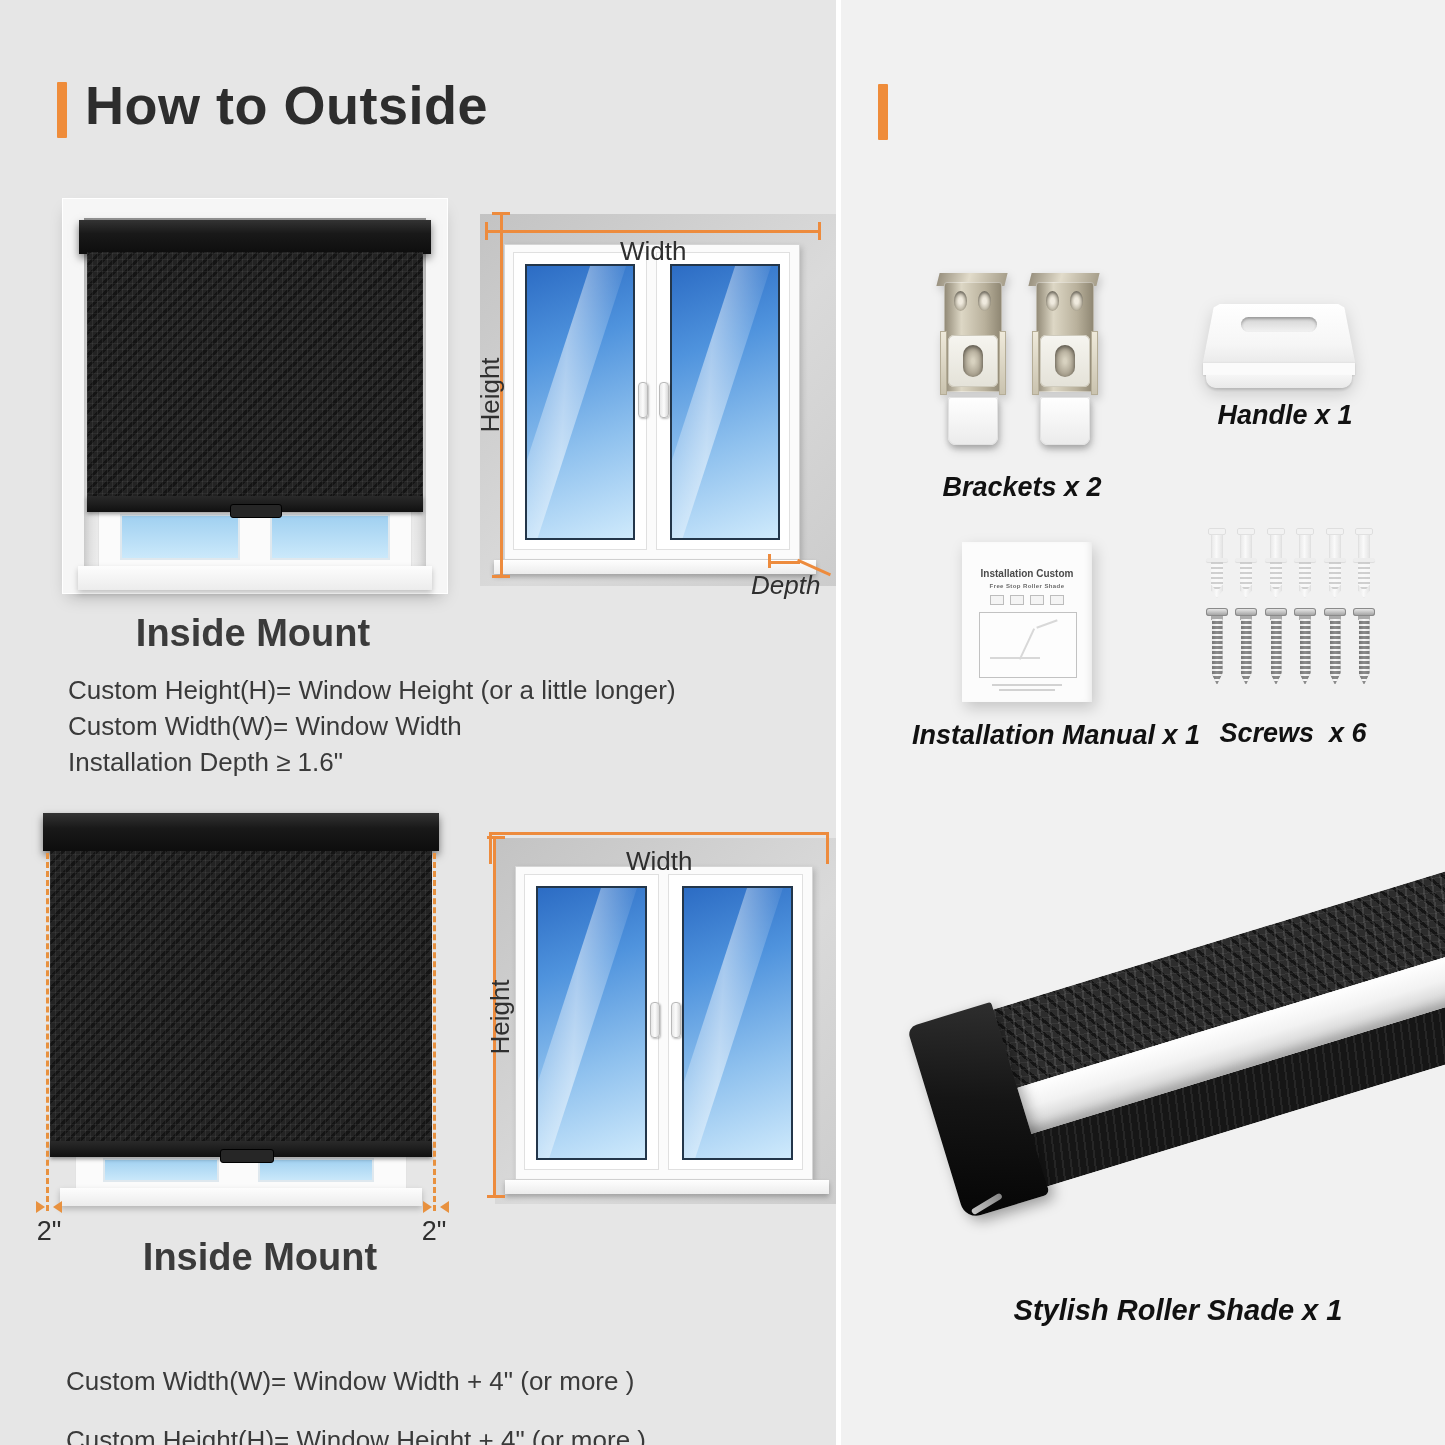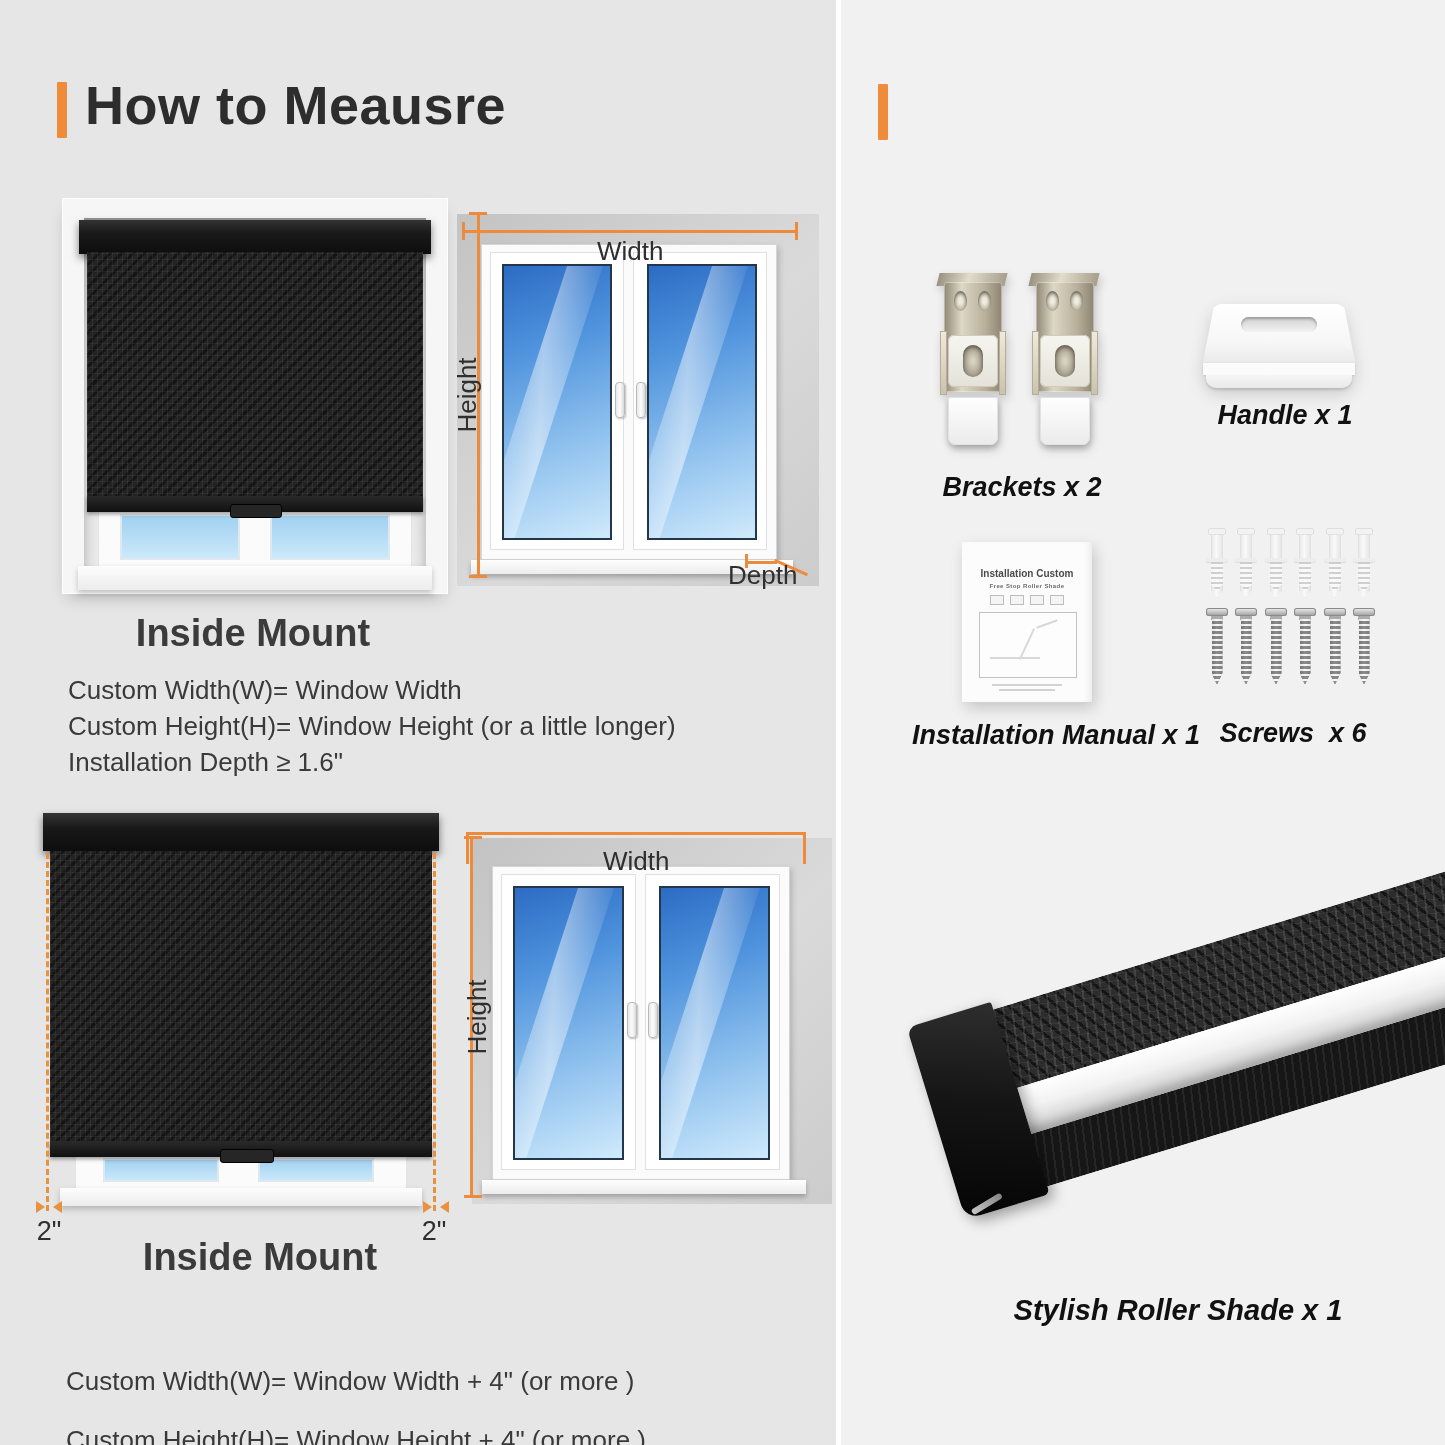--- a/index.html
+++ b/index.html
@@ -33,21 +33,21 @@
       repeating-linear-gradient(0deg,rgba(255,255,255,0.05) 0 1px,rgba(0,0,0,0) 1px 6px),
       repeating-linear-gradient(135deg,rgba(0,0,0,0.35) 0 3px,rgba(255,255,255,0.02) 3px 8px);
   }
   .bottom-bar{position:absolute;background:linear-gradient(180deg,#2a2a2a,#101010);box-shadow:0 2px 4px rgba(0,0,0,0.4);}
   .pull-tab{position:absolute;background:#262626;border:1px solid #000;border-radius:3px;}
   .small-window{position:absolute;background:#fbfbfb;box-shadow:inset 0 0 0 1px #e3e3e3;}
   .small-glass{position:absolute;background:linear-gradient(180deg,#9ecff0,#cdeafb);box-shadow:inset 0 0 0 2px #dfe8ee;}
   .sill{position:absolute;background:linear-gradient(180deg,#fdfdfd,#ececec);box-shadow:0 3px 6px rgba(0,0,0,0.22);}
 
   
-  .diagram{position:absolute;}
+  .diagram{position:absolute;margin-left:23px;}
   .wd-bg{position:absolute;background:linear-gradient(135deg,#c3c3c3 0%,#dadada 55%,#cccccc 100%);}
   .wd-frame{position:absolute;background:#fbfbfb;box-shadow:inset 0 0 0 1px #d5d5d5, 2px 3px 6px rgba(0,0,0,0.18);}
   .wd-door{position:absolute;background:#ffffff;box-shadow:inset 0 0 0 1px #e0e0e0;}
   .wd-glass{position:absolute;overflow:hidden;border:2px solid #23364a;
     background:linear-gradient(160deg,#2c6cc4 0%,#4f93dd 30%,#8fc1ee 65%,#cfeafc 100%);}
   .wd-glass::after{content:"";position:absolute;left:18%;top:-12%;width:34%;height:124%;
     background:linear-gradient(75deg,rgba(255,255,255,0) 0,rgba(255,255,255,0.5) 50%,rgba(255,255,255,0) 100%);
     transform:skewX(-18deg);}
   .wd-handle{position:absolute;width:8px;height:34px;background:linear-gradient(90deg,#e8e8e8,#fcfcfc,#d8d8d8);
     border:1px solid #b9b9b9;border-radius:4px;box-shadow:1px 1px 2px rgba(0,0,0,0.25);}
@@ -145,21 +145,21 @@
     background:linear-gradient(90deg,#e9e9e9,#9b9b9b);opacity:0.85;transform:rotate(-14deg);}
 </style>
 </head>
 <body>
 
 <div id="canvas">
 
   <div id="left-panel" class="panel">
 
     <div class="accent-bar" style="left:57px;top:82px;"></div>
-    <div class="h1" style="left:85px;top:74px;">How to Meausre</div>
+    <div class="h1" style="left:85px;top:74px;">How to Outside</div>
 
     <div class="photo" style="left:62px;top:198px;width:386px;height:396px;">
       <div class="recess"></div>
       <div class="cavity" style="left:22px;top:20px;width:342px;height:368px;"></div>
       <div class="small-window" style="left:36px;top:300px;width:314px;height:70px;"></div>
       <div class="small-glass" style="left:58px;top:316px;width:120px;height:46px;"></div>
       <div class="small-glass" style="left:208px;top:316px;width:120px;height:46px;"></div>
       <div class="cassette" style="left:17px;top:22px;width:352px;height:34px;"></div>
       <div class="fabric" style="left:25px;top:54px;width:336px;height:248px;"></div>
       <div class="bottom-bar" style="left:25px;top:298px;width:336px;height:16px;"></div>
@@ -187,27 +187,27 @@
       <div class="dim-label" style="left:152px;top:36px;">Width</div>
 
       <div class="dim" style="left:32px;top:12px;width:3px;height:366px;"></div>
       <div class="tickH" style="left:24px;top:12px;"></div>
       <div class="tickH" style="left:24px;top:375px;"></div>
       <div class="dim-label rot" style="left:22px;top:195px;">Height</div>
 
       <div class="dim" style="left:300px;top:361px;width:32px;height:3px;"></div>
       <div class="tickV" style="left:300px;top:354px;height:14px;"></div>
       <div class="dim" style="left:328px;top:366px;width:36px;height:3px;transform:rotate(24deg);"></div>
-      <div class="dim-label" style="left:283px;top:360px;">Depth</div>
+      <div class="dim-label" style="left:283px;top:370px;font-style:italic;">Depth</div>
     </div>
 
     <div class="section-title" style="left:68px;top:612px;width:370px;">Inside Mount</div>
     <div class="body-lines" style="left:68px;top:672px;">
+      <div>Custom Height(H)= Window Height (or a little longer)</div>
       <div>Custom Width(W)= Window Width</div>
-      <div>Custom Height(H)= Window Height (or a little longer)</div>
       <div>Installation Depth ≥ 1.6"</div>
     </div>
 
     <div class="photo" style="left:40px;top:810px;width:402px;height:400px;">
       <div class="small-window" style="left:35px;top:320px;width:332px;height:60px;"></div>
       <div class="small-glass" style="left:63px;top:348px;width:116px;height:24px;"></div>
       <div class="small-glass" style="left:218px;top:348px;width:116px;height:24px;"></div>
       <div class="sill" style="left:20px;top:378px;width:362px;height:18px;"></div>
       <div class="cassette" style="left:3px;top:3px;width:396px;height:38px;"></div>
       <div class="fabric" style="left:10px;top:41px;width:382px;height:292px;"></div>

